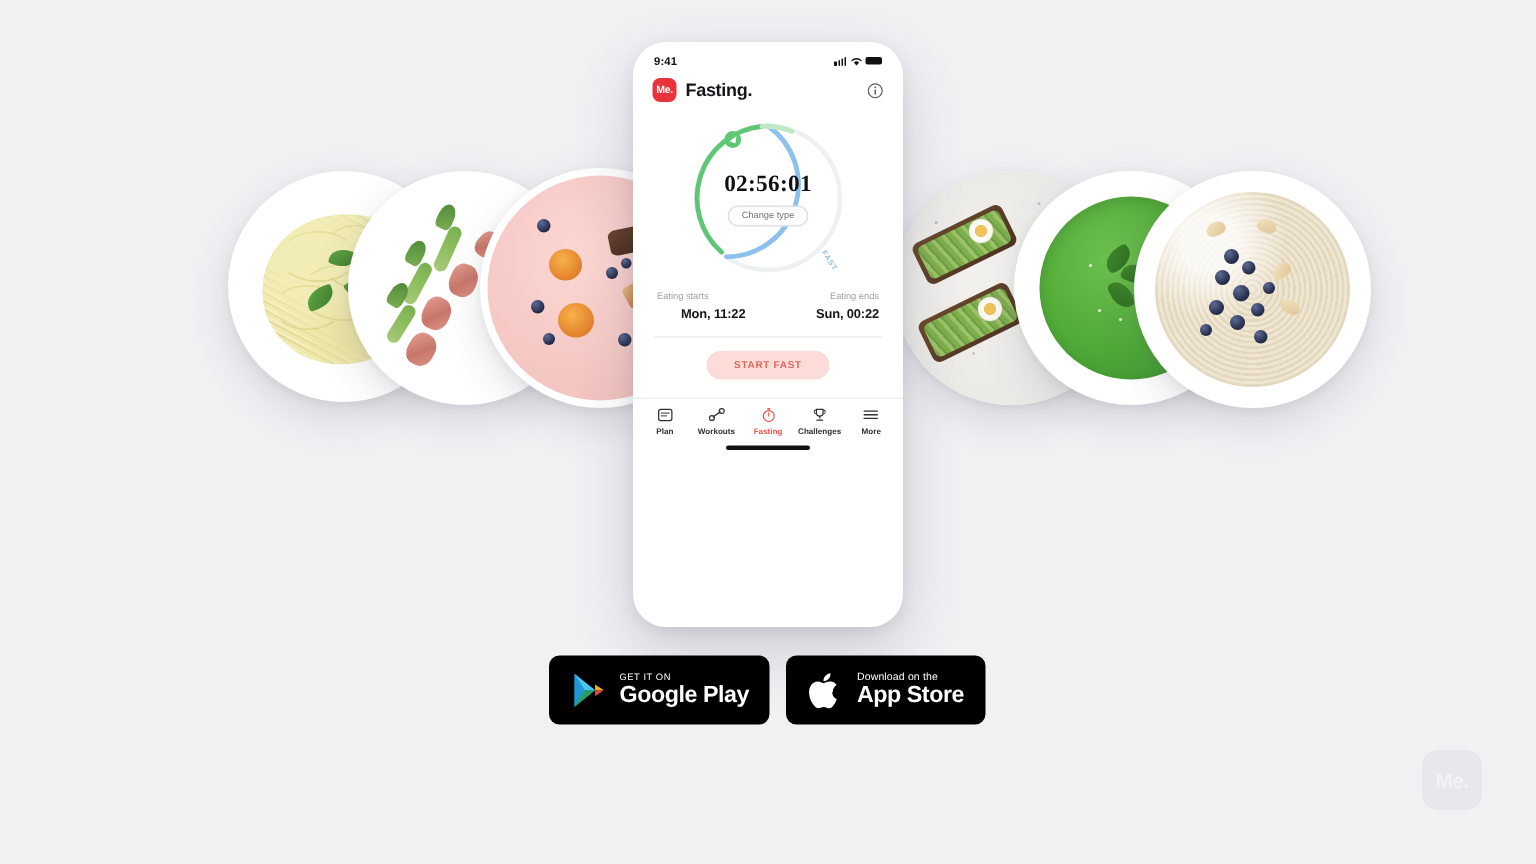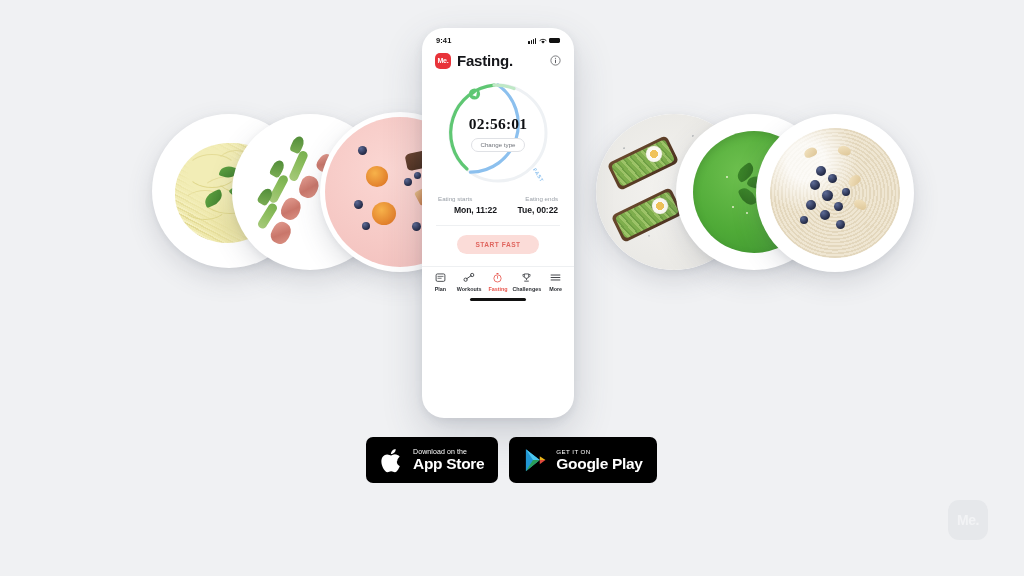--- a/index.html
+++ b/index.html
@@ -131,21 +131,21 @@
       repeating-radial-gradient(circle at 50% 50%, #efe6d2 0 2px, #e3d7bd 2px 3.6px),
       #ece2cd;
   }
   .almond {
     position: absolute; width: 13px; height: 9px; border-radius: 60% 60% 45% 45%;
     background: linear-gradient(150deg,#f3e4c2,#ddc596);
   }
 
   
   #phone {
-    position: absolute; left: 422px; top: 28px; width: 152px; height: 390px;
+    position: absolute; left: 422px; top: 28px; width: 180px; height: 390px;
     background: #ffffff; border-radius: 22px;
     box-shadow: 0 16px 40px rgba(60,70,90,.20), 0 3px 10px rgba(60,70,90,.10);
     overflow: hidden; z-index: 8;
   }
   .statusbar {
     height: 20px; display: flex; align-items: center; justify-content: space-between;
     padding: 5px 14px 0 14px;
   }
   .status-time { font-size: 7.5px; font-weight: bold; color: #111; letter-spacing: .1px; }
   .status-icons { display: flex; align-items: center; gap: 2.5px; }
@@ -154,21 +154,21 @@
   .bars i:nth-child(1){height:2.2px} .bars i:nth-child(2){height:3.4px}
   .bars i:nth-child(3){height:4.6px} .bars i:nth-child(4){height:6px}
   .batt { width: 11px; height: 5.4px; border-radius: 1.4px; background: #111; }
 
   .appbar { display: flex; align-items: center; padding: 4px 13px 0 13px; }
   .logo-badge {
     width: 16px; height: 16px; border-radius: 5px; background: #e8333a;
     color: #fff; font-size: 7px; font-weight: bold;
     display: flex; align-items: center; justify-content: center; letter-spacing: -.2px;
   }
-  .app-title { margin-left: 6px; font-size: 15px; font-weight: bold; color: #15161a; letter-spacing: -.2px; }
+  .app-title { margin-left: 6px; font-size: 12px; font-weight: bold; color: #15161a; letter-spacing: -.2px; }
   .info-ic { margin-left: auto; width: 11px; height: 11px; opacity: .75; }
 
   .card-main { position: relative; padding-top: 6px; }
   .ring-wrap { position: relative; width: 112px; height: 112px; margin: 2px auto 0 auto; }
   .ring-wrap svg { position: absolute; inset: 0; }
   .ring-center { position: absolute; inset: 0; display: flex; flex-direction: column; align-items: center; justify-content: center; }
   .timer-txt { font-family: "Liberation Serif", serif; font-size: 15.5px; font-weight: bold; color: #101114; letter-spacing: .2px; }
   .change-pill {
     margin-top: 5px; border: .8px solid #dfe1e5; border-radius: 9px;
     padding: 2.5px 8px; font-size: 6.2px; color: #6f737a; background: #fff;
@@ -401,21 +401,21 @@
         <div class="fast-label">FAST</div>
       </div>
 
       <div class="times">
         <div class="t-col">
           <span class="t-lbl">Eating starts</span>
           <span class="t-val">Mon, 11:22</span>
         </div>
         <div class="t-col right">
           <span class="t-lbl">Eating ends</span>
-          <span class="t-val">Tue, 00:22</span>
+          <span class="t-val">Sun, 00:22</span>
         </div>
       </div>
 
       <div class="divider"></div>
 
       <div class="start-wrap">
         <button class="start-btn">START FAST</button>
       </div>
     </div>
 
@@ -471,41 +471,41 @@
               <line x1="2" y1="12.5" x2="18" y2="12.5" stroke="#2c2f34" stroke-width="1.6" stroke-linecap="round"></line>
             </svg>
         </span>
         <span class="tab-lbl">More</span>
       </div>
     </div>
     <div class="home-ind"></div>
   </div>
 
   <div id="store-row">
-    <div class="store-btn">
-      <svg width="25" height="29" viewBox="0 0 24 28">
-        <path d="M16.6 14.6c0-2.9 2.3-4.2 2.4-4.3-1.3-1.9-3.3-2.2-4.1-2.2-1.7-.2-3.4 1-4.3 1-.9 0-2.2-1-3.7-1-1.9 0-3.7 1.1-4.7 2.8-2 3.5-.5 8.7 1.4 11.5.9 1.4 2.1 2.9 3.5 2.9 1.4-.1 1.9-.9 3.6-.9s2.1.9 3.6.9c1.5 0 2.4-1.4 3.3-2.8 1-1.6 1.5-3.1 1.5-3.2-.1 0-2.9-1.1-2.9-4.4z" fill="#fff"></path>
-        <path d="M13.9 6.3c.8-.9 1.3-2.2 1.1-3.5-1.1 0-2.5.8-3.3 1.7-.7.8-1.3 2.1-1.2 3.3 1.2.1 2.5-.6 3.4-1.5z" fill="#fff"></path>
-      </svg>
-      <span>
-        <div class="store-sub">Download on the</div>
-        <div class="store-main">App Store</div>
-      </span>
-    </div>
     <div class="store-btn">
       <svg width="25" height="27" viewBox="0 0 26 28">
         <path d="M3 2.2 L17.4 13.6 L3 25.2 Z" fill="#2196d3"></path>
         <path d="M3 2.2 L17.4 13.6 L10.4 13.6 Z" fill="#4bc6ef"></path>
         <path d="M3 25.2 L17.4 13.6 L10.4 13.6 Z" fill="#2a9e5a"></path>
         <path d="M17.4 13.6 L23.4 13.6 L17.4 9.6 Z" fill="#ecb418"></path>
         <path d="M17.4 13.6 L23.4 13.6 L17.4 17.8 Z" fill="#e04a3c"></path>
       </svg>
       <span>
         <div class="gp-sub">GET IT ON</div>
         <div class="store-main">Google Play</div>
       </span>
     </div>
+    <div class="store-btn">
+      <svg width="25" height="29" viewBox="0 0 24 28">
+        <path d="M16.6 14.6c0-2.9 2.3-4.2 2.4-4.3-1.3-1.9-3.3-2.2-4.1-2.2-1.7-.2-3.4 1-4.3 1-.9 0-2.2-1-3.7-1-1.9 0-3.7 1.1-4.7 2.8-2 3.5-.5 8.7 1.4 11.5.9 1.4 2.1 2.9 3.5 2.9 1.4-.1 1.9-.9 3.6-.9s2.1.9 3.6.9c1.5 0 2.4-1.4 3.3-2.8 1-1.6 1.5-3.1 1.5-3.2-.1 0-2.9-1.1-2.9-4.4z" fill="#fff"></path>
+        <path d="M13.9 6.3c.8-.9 1.3-2.2 1.1-3.5-1.1 0-2.5.8-3.3 1.7-.7.8-1.3 2.1-1.2 3.3 1.2.1 2.5-.6 3.4-1.5z" fill="#fff"></path>
+      </svg>
+      <span>
+        <div class="store-sub">Download on the</div>
+        <div class="store-main">App Store</div>
+      </span>
+    </div>
   </div>
 
 
   <div id="watermark">Me.</div>
 
 </div>
 
 </body></html>

